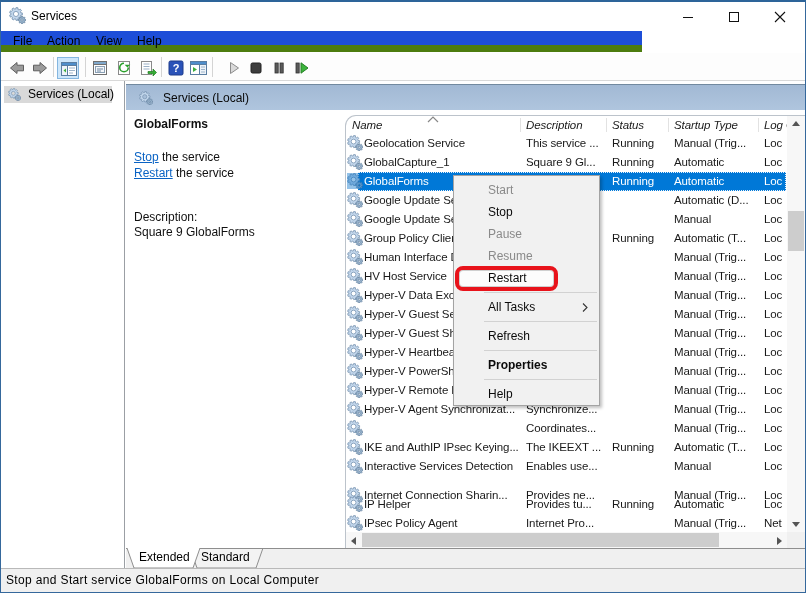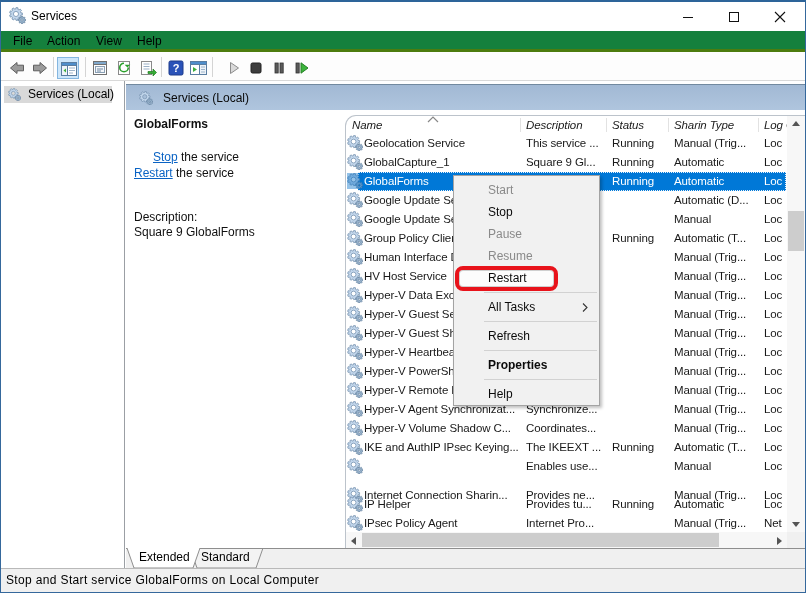--- a/index.html
+++ b/index.html
@@ -10,21 +10,21 @@
 
   
   #titlebar { position:absolute; left:1px; top:2px; width:804px; height:29px; background:#fff; }
   #title-icon { position:absolute; left:8px; top:5px; width:17px; height:17px; }
   #title-text { position:absolute; left:30px; top:0; height:29px; line-height:29px; font-size:12px; color:#000; }
   .winbtn { position:absolute; top:0; width:46px; height:29px; }
   #btn-min { left:664px; } #btn-max { left:710px; } #btn-close { left:756px; }
   .winbtn svg { position:absolute; left:17px; top:9px; }
 
   
-  #menubar { position:absolute; left:1px; top:31px; width:804px; height:21px; background:#15803d; border-bottom:3px solid #4d7c0f; }
+  #menubar { position:absolute; left:1px; top:31px; width:641px; height:21px; background:#1d4ed8; border-bottom:7px solid #4d7c0f; }
   .menu-item { position:absolute; top:0; height:21px; line-height:21px; color:#000; }
 
   
   #toolbar { position:absolute; left:1px; top:53px; width:804px; height:28px; background:#fdfdfd; border-bottom:1px solid #d9d9d9; }
   .tbtn { position:absolute; top:4px; width:22px; height:22px; }
   .tbtn svg { position:absolute; left:3px; top:3px; }
   .tbtn.checked { background:#cde6fa; border:1px solid #84b6e0; }
   .tb-sep { position:absolute; top:4px; width:1px; height:20px; background:#d4d4d4; }
 
   
@@ -34,21 +34,21 @@
   #tree-item span { position:absolute; left:24px; top:0; line-height:17px; color:#000; white-space:nowrap; }
 
   #main-panel { position:absolute; left:126px; top:81px; width:679px; height:487px; background:#fff; }
   #band { position:absolute; left:0; top:3px; width:679px; height:26px; background:linear-gradient(180deg,#a2b9d4,#afc5de); border-top:1px solid #72899f; }
   #band .gear { position:absolute; left:13px; top:6px; width:14px; height:14px; }
   #band span { position:absolute; left:37px; top:0; line-height:26px; color:#0a0a0a; }
 
   
   #detail { position:absolute; left:8px; top:29px; width:210px; }
   #detail .svc-name { position:absolute; left:0; top:7px; font-weight:bold; white-space:nowrap; }
-  #detail .line1 { position:absolute; left:0; top:40px; white-space:nowrap;margin-left:19px; }
+  #detail .line1 { position:absolute; left:0; top:40px; white-space:nowrap; }
   #detail .line2 { position:absolute; left:0; top:56px; white-space:nowrap; }
   #detail .desc-label { position:absolute; left:0; top:100px; white-space:nowrap; }
   #detail .desc-text { position:absolute; left:0; top:115px; white-space:nowrap; }
   #detail a { color:#0a63c4; text-decoration:underline; cursor:pointer; }
 
   
   #card { position:absolute; left:219px; top:34px; width:460px; height:433px; background:#fff;
           border-left:1px solid #bcc3cb; border-top:1px solid #bcc3cb; border-radius:11px 0 0 0; }
   #lheader { position:absolute; left:0; top:0; width:441px; height:18px; }
   .hcell { position:absolute; top:0; height:18px; line-height:18px; color:#1a1a1a; white-space:nowrap; overflow:hidden;font-style:italic; }
@@ -263,21 +263,21 @@
       <div class="desc-text">Square 9 GlobalForms</div>
     </div>
 
     <div id="card">
       <div id="lheader" class="list-font">
           <div class="hcell" style="left: 6px; width: 160px;">Name</div>
           <div class="hcell" style="left: 180px; width: 80px;">Description</div>
           <div class="hsep" style="left: 174px;"></div>
           <div class="hcell" style="left: 266px; width: 55px;">Status</div>
           <div class="hsep" style="left: 260px;"></div>
-          <div class="hcell" style="left: 328px; width: 84px;">Sharin Type</div>
+          <div class="hcell" style="left: 328px; width: 84px;">Startup Type</div>
           <div class="hsep" style="left: 322px;"></div>
           <div class="hcell" style="left: 418px; width: 23px;">Log On As</div>
           <div class="hsep" style="left: 412px;"></div>
         </div>
       <svg id="sort-glyph" width="12" height="7" viewBox="0 0 12 7">
           <path d="M1,6 L6,1 L11,6" fill="none" stroke="#888" stroke-width="1.2"></path>
         </svg>
       <div id="rows" class="list-font">
           <div class="lrow" style="top: 0px;">
             <svg class="gear row-gear" viewBox="0 0 20 20">
@@ -428,40 +428,40 @@
             <div class="cell c-name noclip">Hyper-V Agent Synchronizat...</div>
             <div class="cell c-desc">Synchronize...</div>
             <div class="cell c-status"></div>
             <div class="cell c-startup">Manual (Trig...</div>
             <div class="cell c-logon">Loc</div>
           </div>
           <div class="lrow" style="top: 285px;">
             <svg class="gear row-gear" viewBox="0 0 20 20">
               <use href="#icon-gear"></use>
             </svg>
-            <div class="cell c-name noclip">Hyper-V Volume Shadow C...</div>
             <div class="cell c-desc">Coordinates...</div>
             <div class="cell c-status"></div>
             <div class="cell c-startup">Manual (Trig...</div>
             <div class="cell c-logon">Loc</div>
           </div>
           <div class="lrow" style="top: 304px;">
             <svg class="gear row-gear" viewBox="0 0 20 20">
               <use href="#icon-gear"></use>
             </svg>
             <div class="cell c-name noclip">IKE and AuthIP IPsec Keying...</div>
             <div class="cell c-desc">The IKEEXT ...</div>
             <div class="cell c-status">Running</div>
             <div class="cell c-startup">Automatic (T...</div>
             <div class="cell c-logon">Loc</div>
           </div>
           <div class="lrow" style="top: 323px;">
             <svg class="gear row-gear" viewBox="0 0 20 20">
               <use href="#icon-gear"></use>
             </svg>
+            <div class="cell c-name">Interactive Services Detection</div>
             <div class="cell c-desc">Enables use...</div>
             <div class="cell c-status"></div>
             <div class="cell c-startup">Manual</div>
             <div class="cell c-logon">Loc</div>
           </div>
           <div class="lrow" style="top: 342px; margin-top: 10px;">
             <svg class="gear row-gear" viewBox="0 0 20 20">
               <use href="#icon-gear"></use>
             </svg>
             <div class="cell c-name noclip">Internet Connection Sharin...</div>

